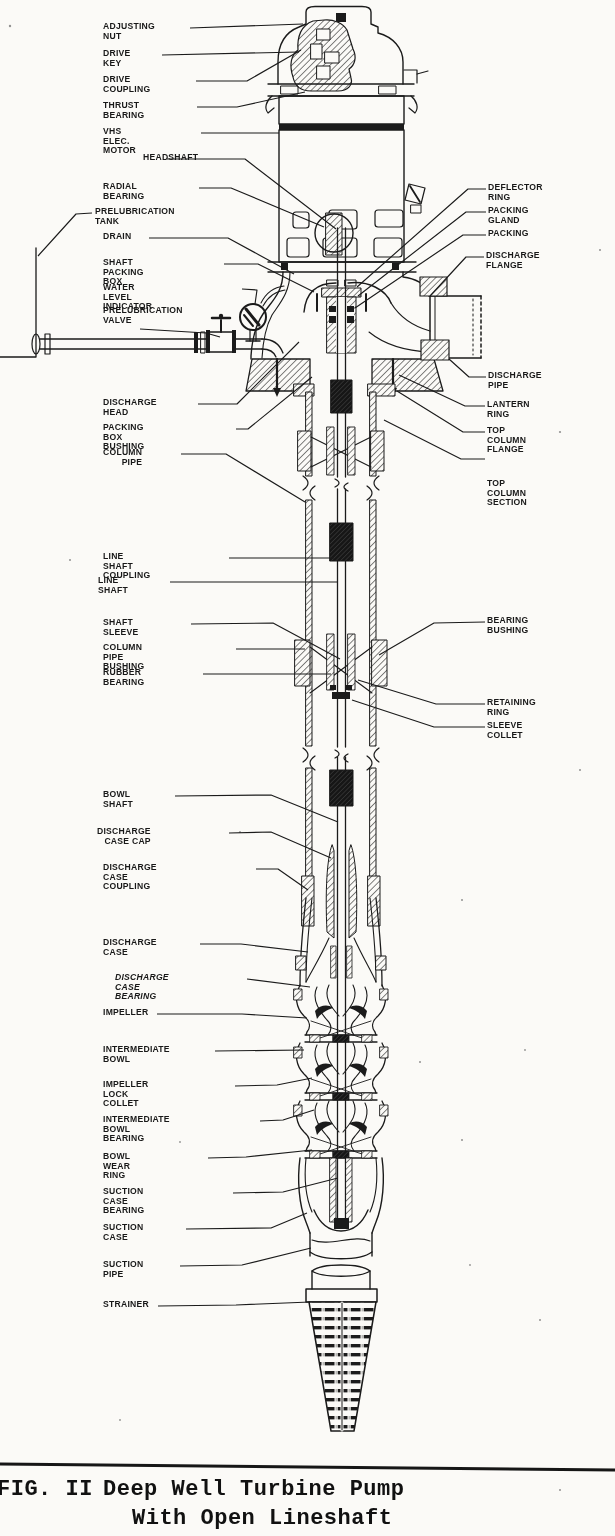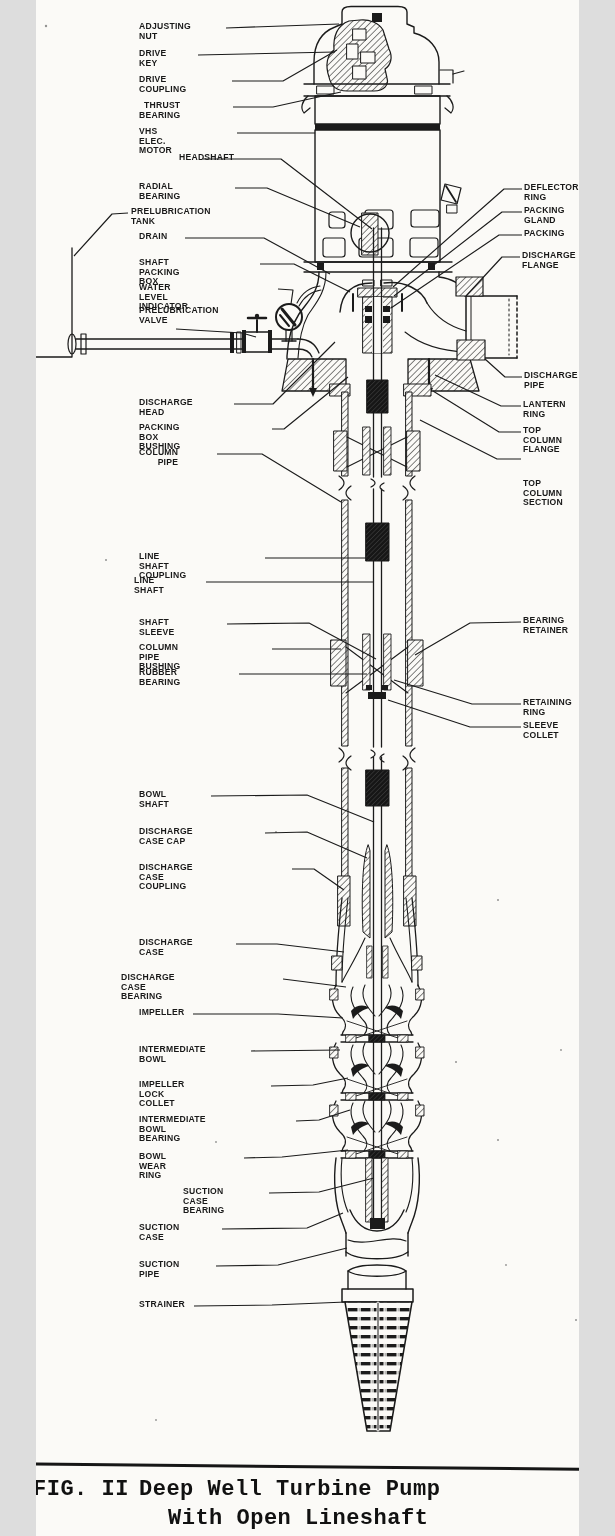--- a/index.html
+++ b/index.html
@@ -1,17 +1,17 @@
 <!DOCTYPE html>
 <html><head>
 <meta charset="utf-8">
 <style>
   html,body{margin:0;padding:0;background:#ddd;}
   #page{
-    position:relative;width:543px;height:1536px;margin:0 auto;
+    position:relative;width:615px;height:1536px;margin:0 auto;
     background:#fbfaf7;overflow:hidden;
     font-family:"Liberation Sans",sans-serif;
   }
   #drawing,#leader-svg,#labels-layer{position:absolute;left:0;top:0;}
   #leader-svg{pointer-events:none;}
   #leader-svg polyline{fill:none;stroke:#1b1b1b;stroke-width:1.15px;stroke-linejoin:round;}
   .part-label{
     position:absolute;
     font:bold 8.6px/9.6px "Liberation Sans",sans-serif;
     letter-spacing:.25px;color:#181818;white-space:pre-line;
@@ -343,61 +343,61 @@
       <polyline points="485,459 461,459 384,420"></polyline>
       <polyline points="485,622 434,623 379,655"></polyline>
       <polyline points="485,704 436,704 358,680"></polyline>
       <polyline points="485,727 434,727 352,700"></polyline>
     </svg>
 
   <div id="labels-layer">
       <div class="part-label" style="left: 103px; top: 22px;">ADJUSTING NUT</div>
       <div class="part-label" style="left: 103px; top: 49px;">DRIVE KEY</div>
       <div class="part-label" style="left: 103px; top: 75px;">DRIVE COUPLING</div>
-      <div class="part-label" style="left: 103px; top: 101px; text-align: right;">THRUST BEARING</div>
+      <div class="part-label" style="left: 103px; top: 101px;">THRUST BEARING</div>
       <div class="part-label" style="left: 103px; top: 127px;">VHS ELEC. MOTOR</div>
       <div class="part-label" style="left: 103px; top: 153px; padding-left: 40px;">HEADSHAFT</div>
       <div class="part-label" style="left: 103px; top: 182px;">RADIAL BEARING</div>
       <div class="part-label" style="left: 95px; top: 207px;">PRELUBRICATION TANK</div>
       <div class="part-label" style="left: 103px; top: 232px;">DRAIN</div>
       <div class="part-label" style="left: 103px; top: 258px;">SHAFT PACKING BOX</div>
       <div class="part-label" style="left: 103px; top: 283px;">WATER LEVEL INDICATOR</div>
       <div class="part-label" style="left: 103px; top: 306px;">PRELUBRICATION
 VALVE</div>
       <div class="part-label" style="left: 103px; top: 398px;">DISCHARGE HEAD</div>
       <div class="part-label" style="left: 103px; top: 423px;">PACKING BOX BUSHING</div>
       <div class="part-label" style="left: 103px; top: 448px; text-align: right;">COLUMN PIPE</div>
       <div class="part-label" style="left: 103px; top: 552px;">LINE SHAFT COUPLING</div>
       <div class="part-label" style="left: 98px; top: 576px;">LINE SHAFT</div>
       <div class="part-label" style="left: 103px; top: 618px;">SHAFT SLEEVE</div>
       <div class="part-label" style="left: 103px; top: 643px;">COLUMN PIPE BUSHING</div>
       <div class="part-label" style="left: 103px; top: 668px;">RUBBER BEARING</div>
       <div class="part-label" style="left: 103px; top: 790px;">BOWL SHAFT</div>
-      <div class="part-label" style="left: 103px; top: 827px;">DISCHARGE CASE CAP</div>
+      <div class="part-label" style="left: 97px; top: 827px; text-align: right;">DISCHARGE CASE CAP</div>
       <div class="part-label" style="left: 103px; top: 863px;">DISCHARGE CASE COUPLING</div>
       <div class="part-label" style="left: 103px; top: 938px;">DISCHARGE CASE</div>
-      <div class="part-label" style="left: 85px; top: 973px;">DISCHARGE CASE BEARING</div>
+      <div class="part-label" style="left: 115px; top: 973px; font-style: italic;">DISCHARGE CASE BEARING</div>
       <div class="part-label" style="left: 103px; top: 1008px;">IMPELLER</div>
       <div class="part-label" style="left: 103px; top: 1045px;">INTERMEDIATE BOWL</div>
       <div class="part-label" style="left: 103px; top: 1080px;">IMPELLER LOCK COLLET</div>
       <div class="part-label" style="left: 103px; top: 1115px;">INTERMEDIATE BOWL BEARING</div>
       <div class="part-label" style="left: 103px; top: 1152px;">BOWL WEAR RING</div>
-      <div class="part-label" style="left: 103px; top: 1187px; margin-left: 44px;">SUCTION CASE BEARING</div>
+      <div class="part-label" style="left: 103px; top: 1187px;">SUCTION CASE BEARING</div>
       <div class="part-label" style="left: 103px; top: 1223px;">SUCTION CASE</div>
       <div class="part-label" style="left: 103px; top: 1260px;">SUCTION PIPE</div>
       <div class="part-label" style="left: 103px; top: 1300px;">STRAINER</div>
       <div class="part-label" style="left: 488px; top: 183px;">DEFLECTOR RING</div>
       <div class="part-label" style="left: 488px; top: 206px;">PACKING GLAND</div>
       <div class="part-label" style="left: 488px; top: 229px;">PACKING</div>
       <div class="part-label" style="left: 486px; top: 251px;">DISCHARGE FLANGE</div>
       <div class="part-label" style="left: 488px; top: 371px;">DISCHARGE PIPE</div>
       <div class="part-label" style="left: 487px; top: 400px;">LANTERN RING</div>
       <div class="part-label" style="left: 487px; top: 426px;">TOP COLUMN FLANGE</div>
       <div class="part-label" style="left: 487px; top: 479px;">TOP COLUMN SECTION</div>
-      <div class="part-label" style="left: 487px; top: 616px;">BEARING RETAINER</div>
+      <div class="part-label" style="left: 487px; top: 616px;">BEARING BUSHING</div>
       <div class="part-label" style="left: 487px; top: 698px;">RETAINING RING</div>
       <div class="part-label" style="left: 487px; top: 721px;">SLEEVE COLLET</div>
     </div>
 
   <div class="caption" style="left:-3px;top:1477px;">
     <span>FIG. II</span>
   </div>
   <div class="caption" style="left:103px;top:1477px;">
     <span>Deep Well Turbine Pump</span>
   </div>

